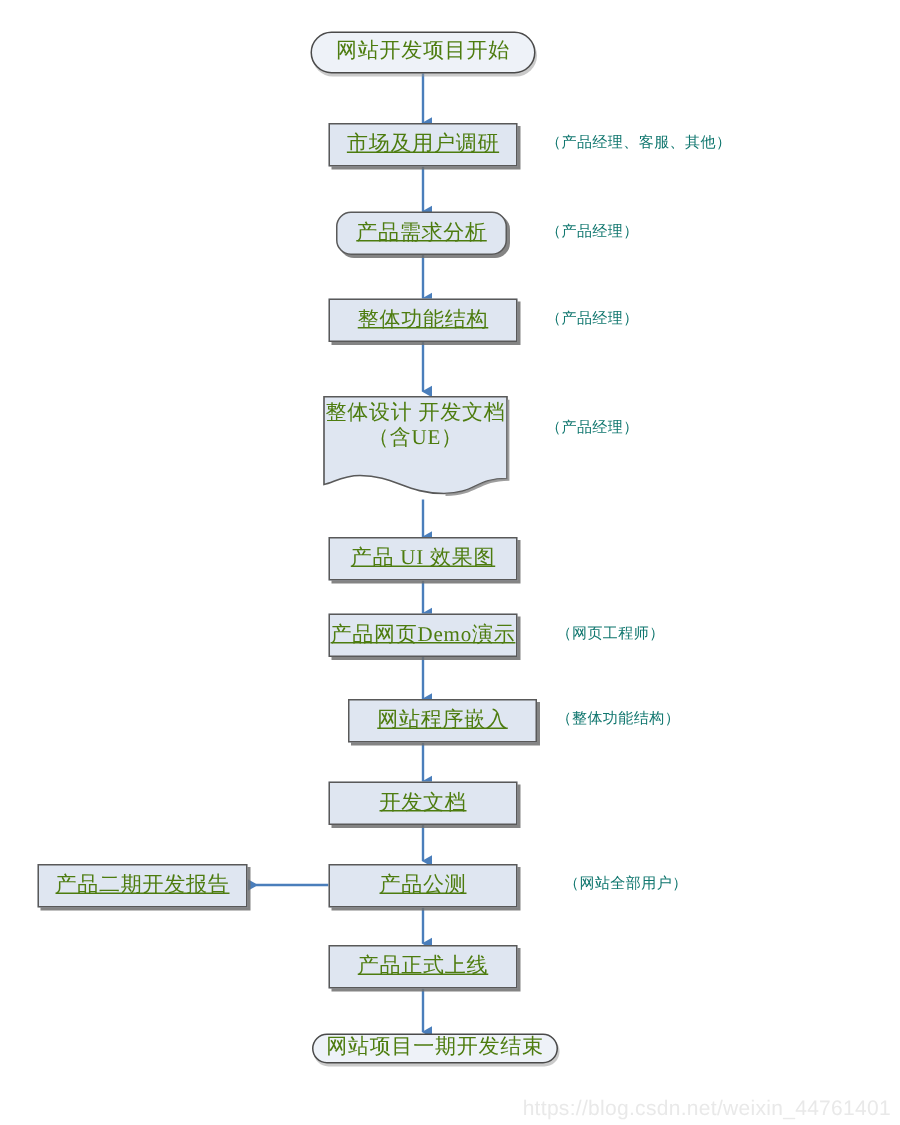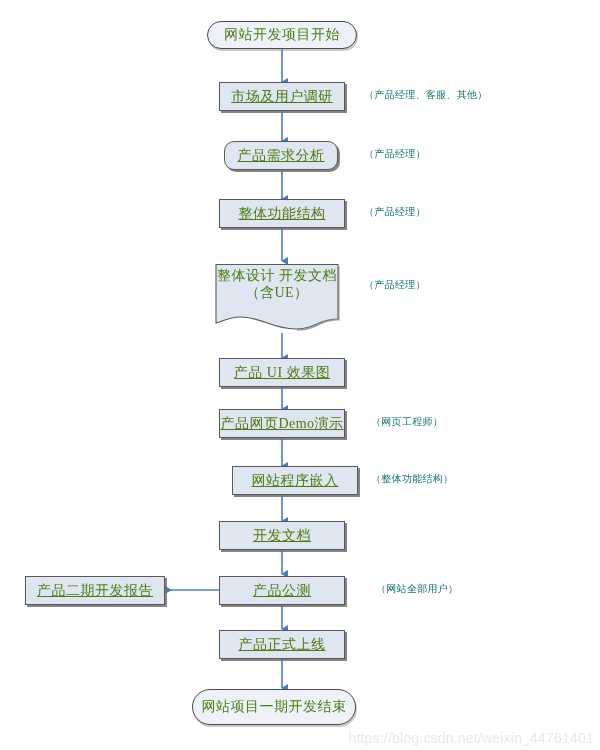--- a/index.html
+++ b/index.html
@@ -169,21 +169,21 @@
   </div>
 
   <div class="node process" style="left:25px; top:576px; width:140px; height:29px;">
     <span>产品二期开发报告</span>
   </div>
 
   <div class="node process" style="left:219px; top:630px; width:126px; height:29px;">
     <span>产品正式上线</span>
   </div>
 
-  <div class="node terminator" style="left:192px; top:689px; width:164px; height:36px;">
+  <div class="node terminator" style="left:208px; top:689px; width:164px; height:20px;">
     <span>网站项目一期开发结束</span>
   </div>
 
   <div class="annotation" style="left:364px; top:88px;">
     <span>（产品经理、客服、其他）</span>
   </div>
 
   <div class="annotation" style="left:364px; top:147px;">
     <span>（产品经理）</span>
   </div>

